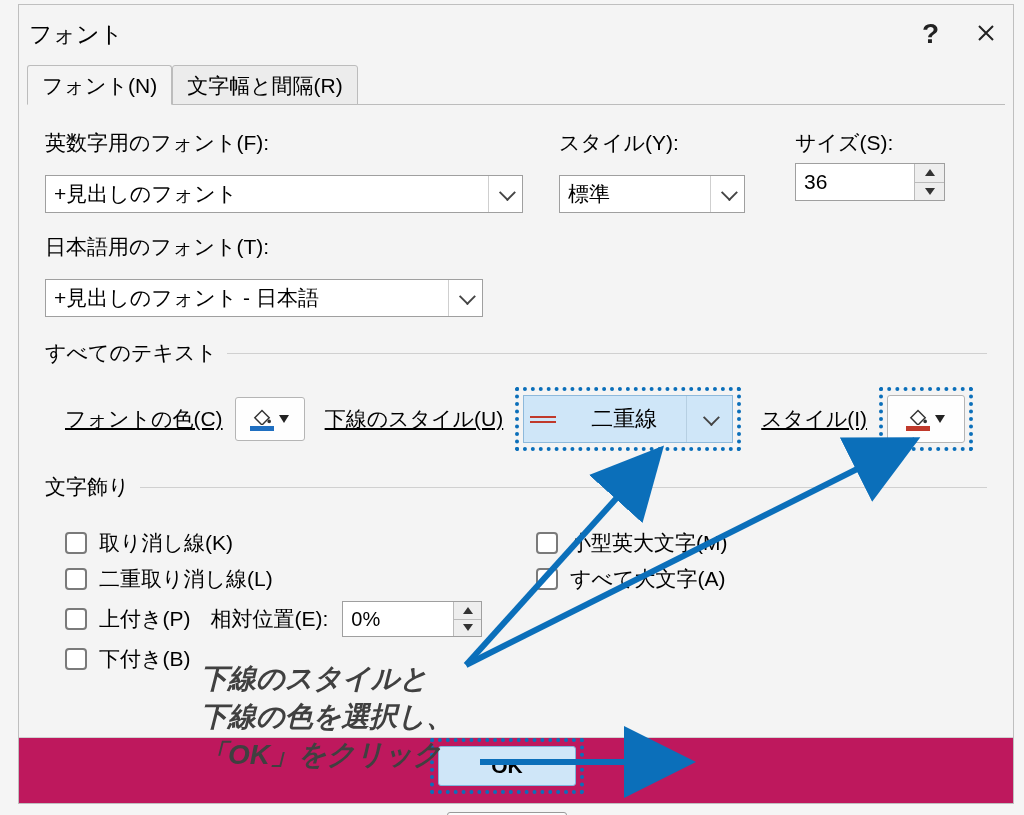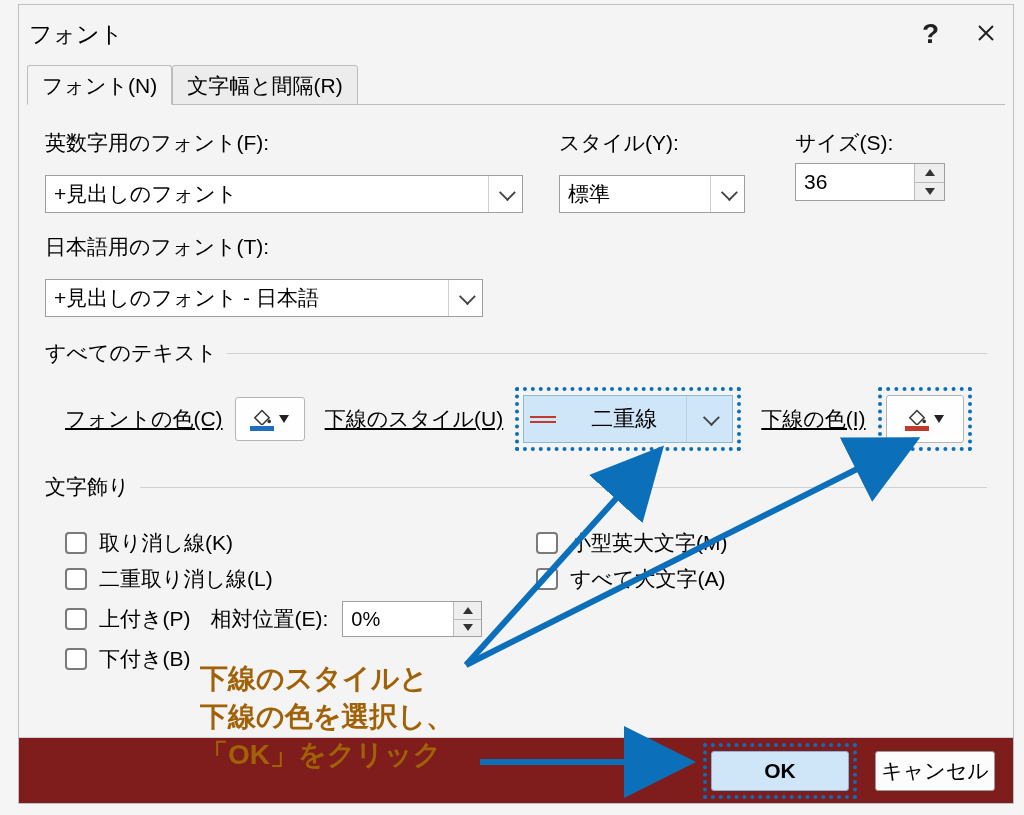--- a/index.html
+++ b/index.html
@@ -170,41 +170,43 @@
   .relpos { display:flex; align-items:center; gap: 14px; }
   .relspin { width: 140px; height: 36px; display:flex; border:1px solid #9f9f9f; background:#fff; }
   .relspin .rv { flex:1; padding:3px 8px; font-size:20px; display:flex; align-items:center; }
   .relspin .rbtns { width:28px; display:flex; flex-direction:column; border-left:1px solid #bbb; }
   .relspin .rb { flex:1; display:flex; align-items:center; justify-content:center; background:#eee; border-bottom:1px solid #bbb; }
   .relspin .rb:last-child { border-bottom:none; }
 
   .footer {
     height: 66px;
     border-top: 1px solid #d0d0d0;
-    display:flex; align-items:center; justify-content:flex-end;
+    display:flex; align-items:center; 
     padding-right: 18px; gap: 18px;
-    background:#7f1d1d;
+    background:#be185d;
+    flex-direction:column;
   }
   .btn {
     min-width: 120px; height: 40px;
     border: 1px solid #9a9a9a; background:#fcfcfc;
     border-radius: 3px;
     display:flex; align-items:center; justify-content:center;
     font-size: 21px;
   }
   .btn.ok {
     background:#cfe6f8; border-color:#7fb4dc;
     font-weight: 600;
   }
 
   
   .ann {
     position:absolute; pointer-events:none;
-    color:#a16207; font-weight:700; font-size:28px;
+    color:#404040; font-weight:700; font-size:28px;
     line-height:1.35;
+    font-style:italic;
   }
   svg.arrows {
     position:absolute; left:0; top:0; width:1024px; height:815px;
     pointer-events:none;
   }
 </style>
 </head>
 <body>
 
 <div class="dialog">
@@ -303,21 +305,21 @@
             <div class="ln"></div>
               <div class="ln"></div>
           </div>
           <div class="lbl">二重線</div>
           <div class="dd2">
               <div class="chev"></div>
             </div>
         </div>
       </div>
 
-      <label class="field-lbl u" style="margin-left:8px">下線の色(I)</label>
+      <label class="field-lbl u" style="margin-left:8px">スタイル(I)</label>
 
       <div class="dotted-frame">
         <div class="colorbtn" style="width:78px;height:48px">
           <div class="paint">
             <svg viewBox="0 0 24 20">
                 <path d="M4 12 L12 4 L20 12 L12 20 Z" fill="none" stroke="#333" stroke-width="1.6"></path>
                 <circle cx="20" cy="16" r="2" fill="#333"></circle>
               </svg>
             <div class="bar bar-red"></div>
           </div>

